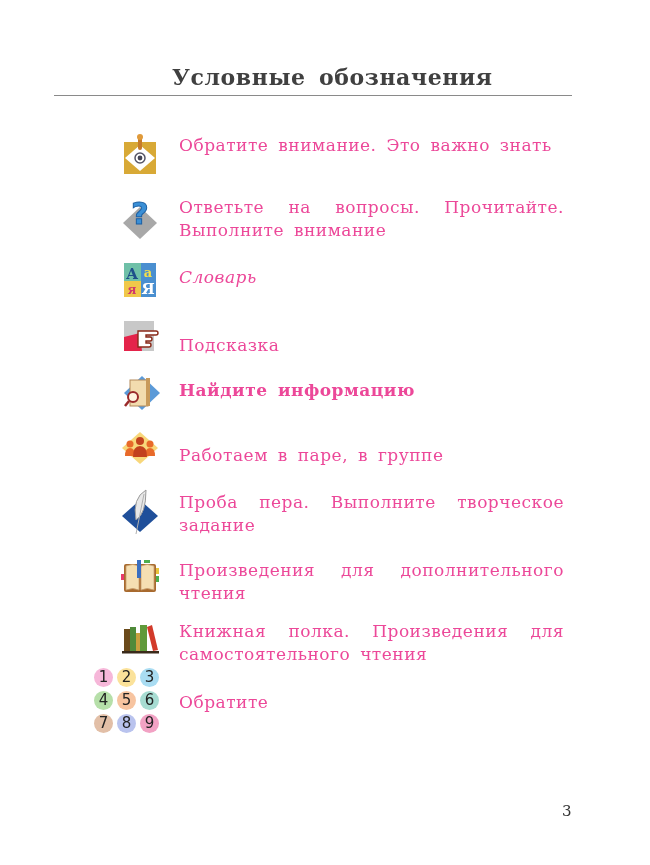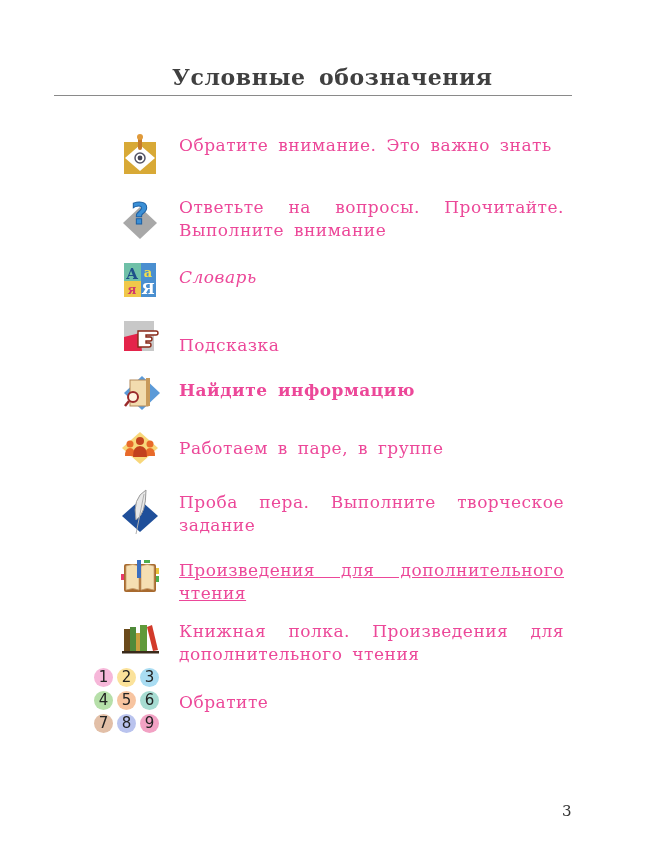--- a/index.html
+++ b/index.html
@@ -80,21 +80,21 @@
 <div class="item" style="top:430px;">
   <svg class="icon" style="top:0px;" viewBox="0 0 40 44">
     <polygon points="20,2 38,18 20,34 2,18" fill="#f8d77a"></polygon>
     <circle cx="10" cy="14" r="3.5" fill="#e86a2a"></circle>
     <circle cx="30" cy="14" r="3.5" fill="#e86a2a"></circle>
     <circle cx="20" cy="11" r="4" fill="#c2411e"></circle>
     <path d="M5,26 q0,-8 5,-8 q5,0 5,8 z" fill="#e86a2a"></path>
     <path d="M25,26 q0,-8 5,-8 q5,0 5,8 z" fill="#e86a2a"></path>
     <path d="M13,27 q0,-11 7,-11 q7,0 7,11 z" fill="#c2411e"></path>
   </svg>
-  <div class="text" style="top:7px;">Работаем в паре, в группе</div>
+  <div class="text" style="top:14px;">Работаем в паре, в группе</div>
 </div>
 
 <div class="item" style="top:488px;">
   <svg class="icon" style="top:0px;height:48px;" viewBox="0 0 40 48">
     <polygon points="20,12 38,28 20,44 2,28" fill="#1f4f9a"></polygon>
     <path d="M26,2 q-14,8 -10,30 q10,-6 10,-30 z" fill="#e8e8e8" stroke="#9a9a9a" stroke-width="1"></path>
     <line x1="24" y1="6" x2="16" y2="46" stroke="#b0b0b0" stroke-width="1"></line>
   </svg>
   <div class="text" style="top:3px;">Проба пера. Выполните творческое задание</div>
 </div>
@@ -103,33 +103,33 @@
   <svg class="icon" style="top:0px;" viewBox="0 0 40 44">
     <rect x="4" y="8" width="32" height="28" rx="2" fill="#a86a2e"></rect>
     <path d="M6,10 q7,-3 13,0 v24 q-6,-3 -13,0 z" fill="#f5dfb2" stroke="#c8a070" stroke-width="0.8"></path>
     <path d="M21,10 q6,-3 13,0 v24 q-7,-3 -13,0 z" fill="#f5dfb2" stroke="#c8a070" stroke-width="0.8"></path>
     <rect x="17" y="4" width="4" height="18" fill="#3a6fc0"></rect>
     <rect x="36" y="12" width="3" height="6" fill="#e8c43a"></rect>
     <rect x="36" y="20" width="3" height="6" fill="#4fae4f"></rect>
     <rect x="1" y="18" width="3" height="6" fill="#e83a6a"></rect>
     <rect x="24" y="4" width="6" height="3" fill="#4fae4f"></rect>
   </svg>
-  <div class="text" style="top:3px;text-decoration:underline;">Произведения для дополнительного чтения</div>
+  <div class="text" style="top:3px;">Произведения для дополнительного чтения</div>
 </div>
 
 <div class="item" style="top:617px;">
   <svg class="icon" style="top:2px;" viewBox="0 0 40 44">
     <rect x="4" y="10" width="6" height="22" fill="#6a4a1a"></rect>
     <rect x="10" y="8" width="6" height="24" fill="#4f8a3a"></rect>
     <rect x="16" y="14" width="4" height="18" fill="#c8a040"></rect>
     <rect x="20" y="6" width="7" height="26" fill="#5f9a3a"></rect>
     <polygon points="27,8 32,6 38,31 33,32" fill="#d23a2a"></polygon>
     <rect x="2" y="32" width="37" height="2.5" fill="#3a2a1a"></rect>
   </svg>
-  <div class="text" style="top:3px;">Книжная полка. Произведения для дополнительного чтения</div>
+  <div class="text" style="top:3px;">Книжная полка. Произведения для самостоятельного чтения</div>
 </div>
 
 <div class="nums">
   <div class="num" style="left:0;top:0;background:#f6b7d9;">1</div>
   <div class="num" style="left:23px;top:0;background:#fbe29a;">2</div>
   <div class="num" style="left:46px;top:0;background:#a9dcf2;">3</div>
   <div class="num" style="left:0;top:23px;background:#b6dfa9;">4</div>
   <div class="num" style="left:23px;top:23px;background:#f7c4a0;">5</div>
   <div class="num" style="left:46px;top:23px;background:#a7dcd2;">6</div>
   <div class="num" style="left:0;top:46px;background:#e2bfa7;">7</div>

